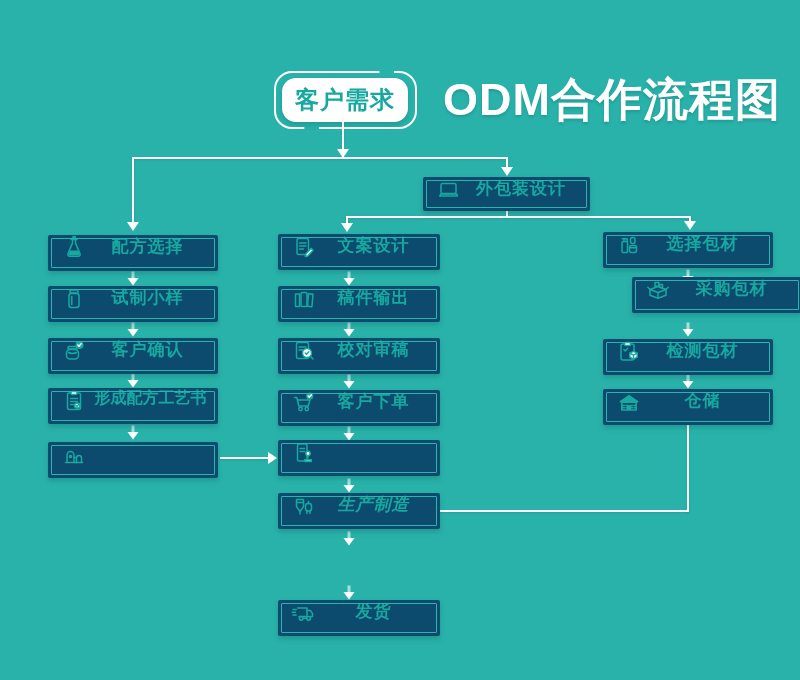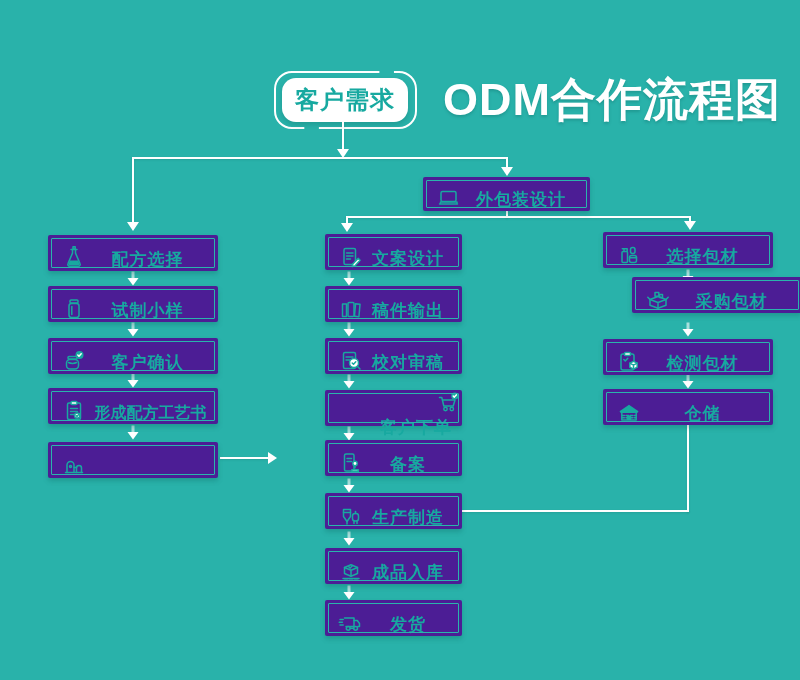--- a/index.html
+++ b/index.html
@@ -23,36 +23,36 @@
   .badge-pill{
     position:absolute;left:282px;top:78px;width:126px;height:44px;
     background:#ffffff;border-radius:14px;
     display:flex;align-items:center;justify-content:center;
     color:#17a9a0;font-size:24px;font-weight:700;letter-spacing:1px;
     box-shadow:0 3px 5px rgba(10,90,85,.25);
   }
 
   
   .node{
-    position:absolute;height:36px;background:#4c1d95;border-radius:2px;
-    display:flex;align-items:flex-end;
+    position:absolute;height:36px;background:#0c4a6e;border-radius:2px;
+    display:flex;align-items:flex-start;
     box-shadow:0 3px 5px rgba(10,90,85,.28);
   }
   .node::after{
     content:"";position:absolute;inset:3px;border:1.5px solid #2ab5ac;
     border-radius:1px;pointer-events:none;
   }
   .node .ic{margin-left:13px;width:26px;height:26px;flex:0 0 26px;display:flex;align-items:center;justify-content:center;}
   .node .lbl{
     flex:1;text-align:center;color:#17a9a0;font-size:17px;font-weight:700;
     letter-spacing:1px;padding-right:10px;white-space:nowrap;
   }
   .node .lbl.tight{font-size:16px;letter-spacing:0;padding-right:4px;}
   .col-l{left:48px;width:170px;}
-  .col-m{left:278px;width:137px;margin-left:47px;}
+  .col-m{left:278px;width:162px;}
   .col-r{left:603px;width:170px;}
 
   
   .line{position:absolute;background:#ffffff;box-shadow:0 1px 2px rgba(10,90,85,.18);}
   .tri{position:absolute;width:0;height:0;}
   .tri-down{border-left:6px solid transparent;border-right:6px solid transparent;border-top:9px solid #ffffff;}
   .tri-right{border-top:6px solid transparent;border-bottom:6px solid transparent;border-left:9px solid #ffffff;}
   .tri-left{border-top:6px solid transparent;border-bottom:6px solid transparent;border-right:9px solid #ffffff;}
 
   .step-arrow{position:absolute;width:14px;height:15px;}
@@ -248,21 +248,21 @@
       <svg class="icon" width="26" height="26" viewBox="0 0 26 26">
           <rect x="5.5" y="4.5" width="12" height="16" rx="1.5"></rect>
           <path d="M8 9h7M8 12h5"></path>
           <circle cx="16" cy="15" r="4.5" class="fillw"></circle>
           <path d="M19.3 18.3l2.7 2.7"></path>
           <path d="M14.2 15l1.3 1.3 2.3-2.5"></path>
         </svg>
     </span>
     <span class="lbl">校对审稿</span>
   </div>
-  <div class="node col-m" style="top:390px;flex-direction:column;">
+  <div class="node col-m" style="top:390px;">
     <span class="ic">
       <svg class="icon" width="26" height="26" viewBox="0 0 26 26">
           <path d="M3.5 7.5h2.3l2 8.5h9.4l1.8-6H7"></path>
           <circle cx="9.5" cy="19" r="1.7"></circle>
           <circle cx="15.8" cy="19" r="1.7"></circle>
           <circle class="fillt" cx="18.8" cy="6" r="3.6"></circle>
           <path d="M17.2 6l1.1 1.1 2-2.2" stroke="#fff"></path>
         </svg>
     </span>
     <span class="lbl">客户下单</span>
@@ -270,47 +270,34 @@
   <div class="node col-m" style="top:440px;">
     <span class="ic">
       <svg class="icon" width="26" height="26" viewBox="0 0 26 26">
           <rect x="6.5" y="4" width="9.5" height="17" rx="1.5"></rect>
           <path d="M9 8.5h4.5M9 11.5h4.5"></path>
           <circle cx="17" cy="13.5" r="2.2" class="fillw"></circle>
           <path d="M17 15.8v2"></path>
           <path d="M13.8 19.8h6.5v1.8h-6.5z" class="fillw"></path>
         </svg>
     </span>
-    <span class="lbl">备案</span>
-  </div>
-  <div class="node col-m" style="top:493px;">
+  </div>
+  <div class="node col-m" style="top:493px;font-style:italic;">
     <span class="ic">
       <svg class="icon" width="26" height="26" viewBox="0 0 26 26">
           <path d="M5.5 6.5h7v7L9 18.5l-3.5-5z"></path>
           <path d="M5.5 9.5h7"></path>
           <path d="M9 18.5v2.5"></path>
           <path d="M17.5 8.5v2"></path>
           <rect x="14.5" y="10.5" width="6" height="7.5" rx="2.5"></rect>
           <path d="M16 18v2.5M19 18v2.5"></path>
         </svg>
     </span>
     <span class="lbl">生产制造</span>
   </div>
-  <div class="node col-m" style="top:548px;">
-    <span class="ic">
-      <svg class="icon" width="26" height="26" viewBox="0 0 26 26">
-          <path d="M6.5 9.5L13 6.8l6.5 2.7v6L13 18.2l-6.5-2.7z"></path>
-          <path d="M6.5 9.5L13 12.2l6.5-2.7M13 12.2v6"></path>
-          <path d="M10.8 8.8l1.4 1.3 2.4-2.5"></path>
-          <path d="M5 20.5h16"></path>
-          <path d="M6.5 22.3h3.2M11.5 22.3h3.2M16.5 22.3h3.2"></path>
-        </svg>
-    </span>
-    <span class="lbl">成品入库</span>
-  </div>
   <div class="node col-m" style="top:600px;">
     <span class="ic">
       <svg class="icon" width="26" height="26" viewBox="0 0 26 26">
           <path d="M6.5 8h9.5v8.5H8"></path>
           <path d="M16 10.5h3.3l2.2 3v3h-1.7"></path>
           <circle cx="10.2" cy="18.3" r="1.9"></circle>
           <circle cx="17.6" cy="18.3" r="1.9"></circle>
           <path d="M12.3 18.3h3.4"></path>
           <path d="M2 9.5h3.2M1.2 12.3h3.2M2 15h3.2"></path>
         </svg>

